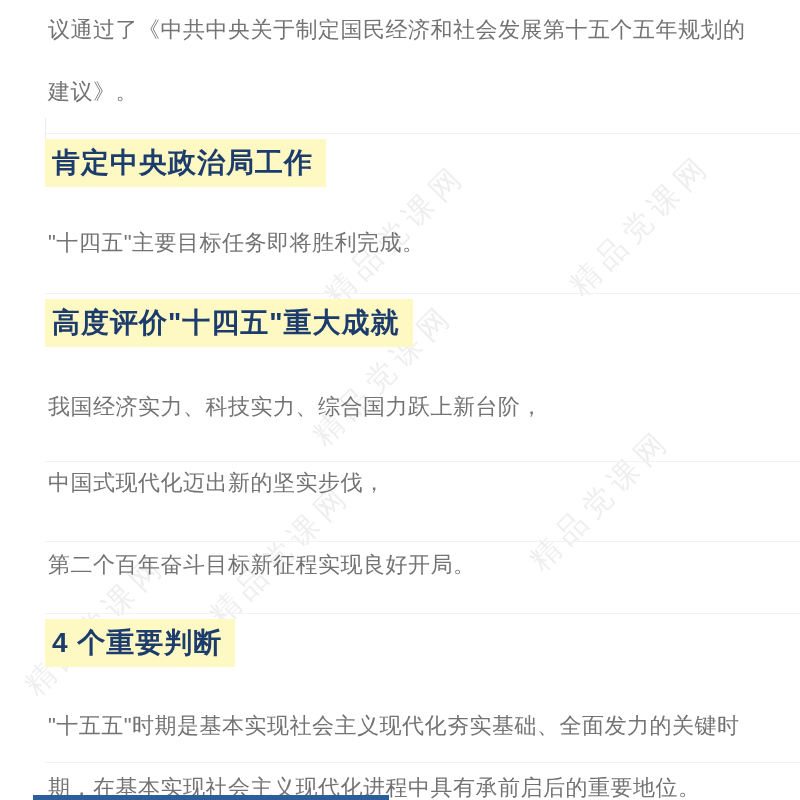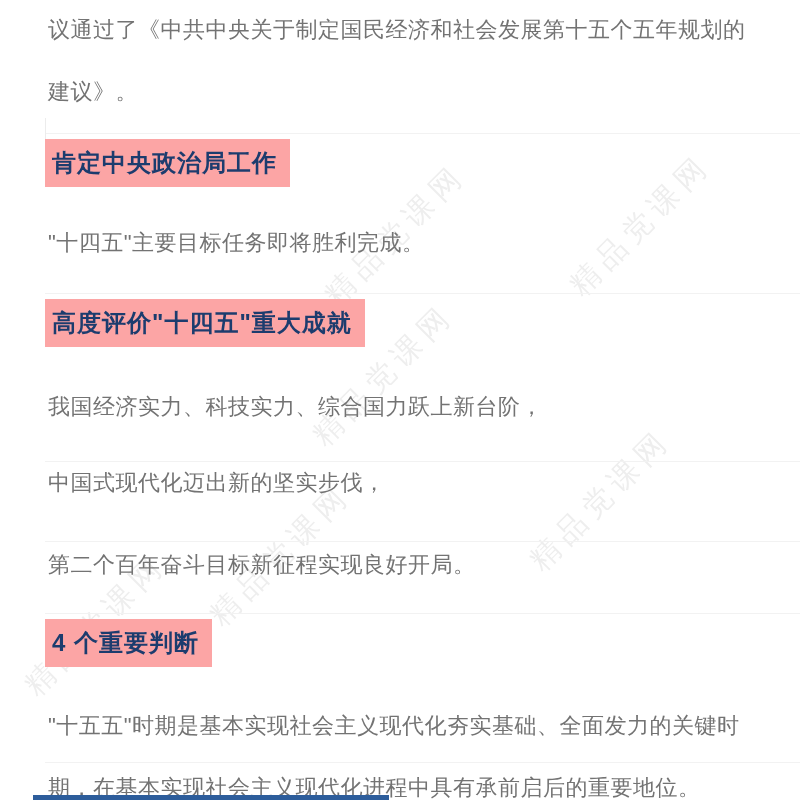--- a/index.html
+++ b/index.html
@@ -31,23 +31,23 @@
     line-height: 28px;
     color: #737373;
     white-space: nowrap;
     letter-spacing: 0.5px;
   }
   
   .heading {
     position: absolute;
     left: 45px;
     display: inline-block;
-    background: #fca5a5;
+    background: #fef9c3;
     color: #1c3c6e;
-    font-size: 24px;
+    font-size: 28px;
     font-weight: bold;
     line-height: 30px;
     padding: 9px 13px 9px 7px;
     letter-spacing: 1px;
     white-space: nowrap;
   }
   
   .hline {
     position: absolute;
     left: 45px;

